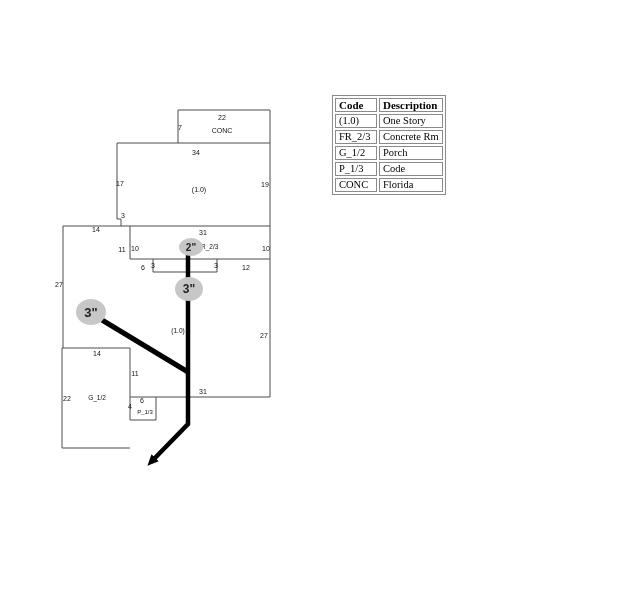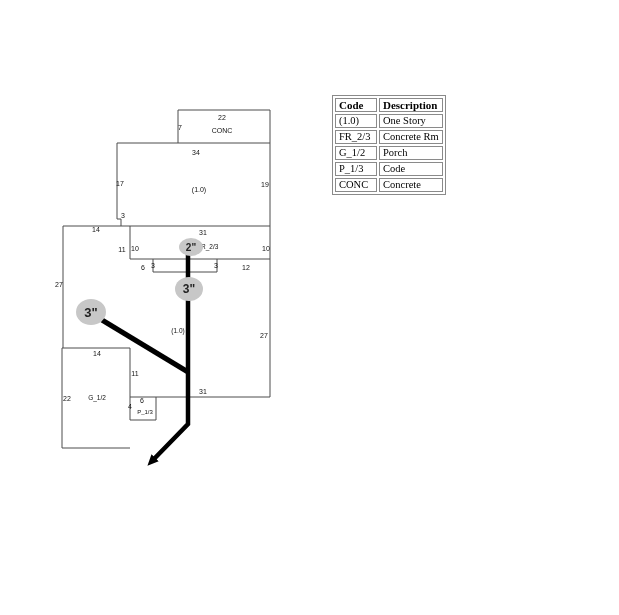--- a/index.html
+++ b/index.html
@@ -116,18 +116,18 @@
         <tr>
           <td>G_1/2</td>
           <td>Porch</td>
         </tr>
         <tr>
           <td>P_1/3</td>
           <td>Code</td>
         </tr>
         <tr>
           <td>CONC</td>
-          <td>Concrete</td>
+          <td>Florida</td>
         </tr>
       </tbody>
   </table>
 
 </div>
 
 </body></html>

